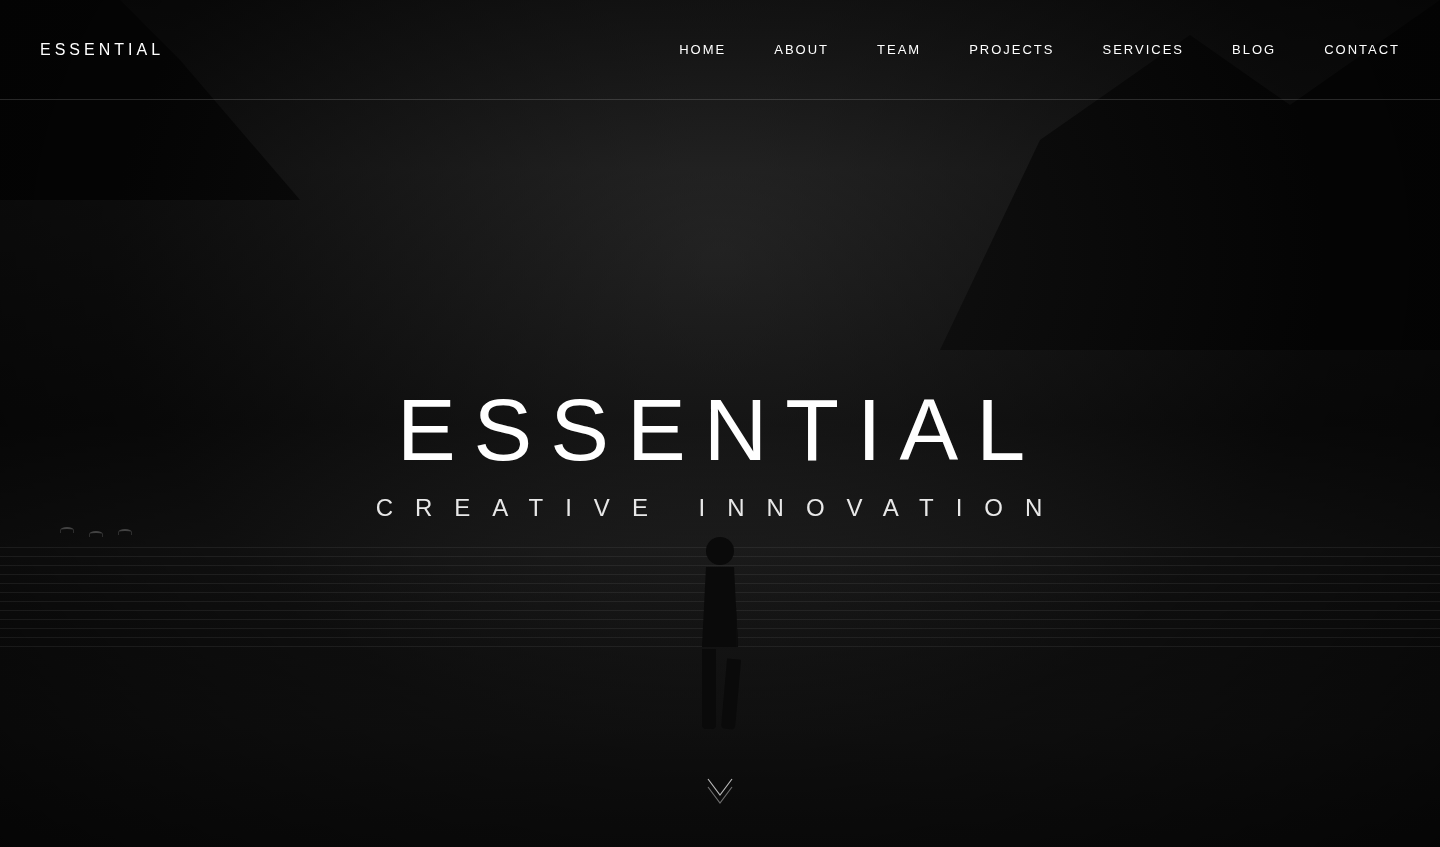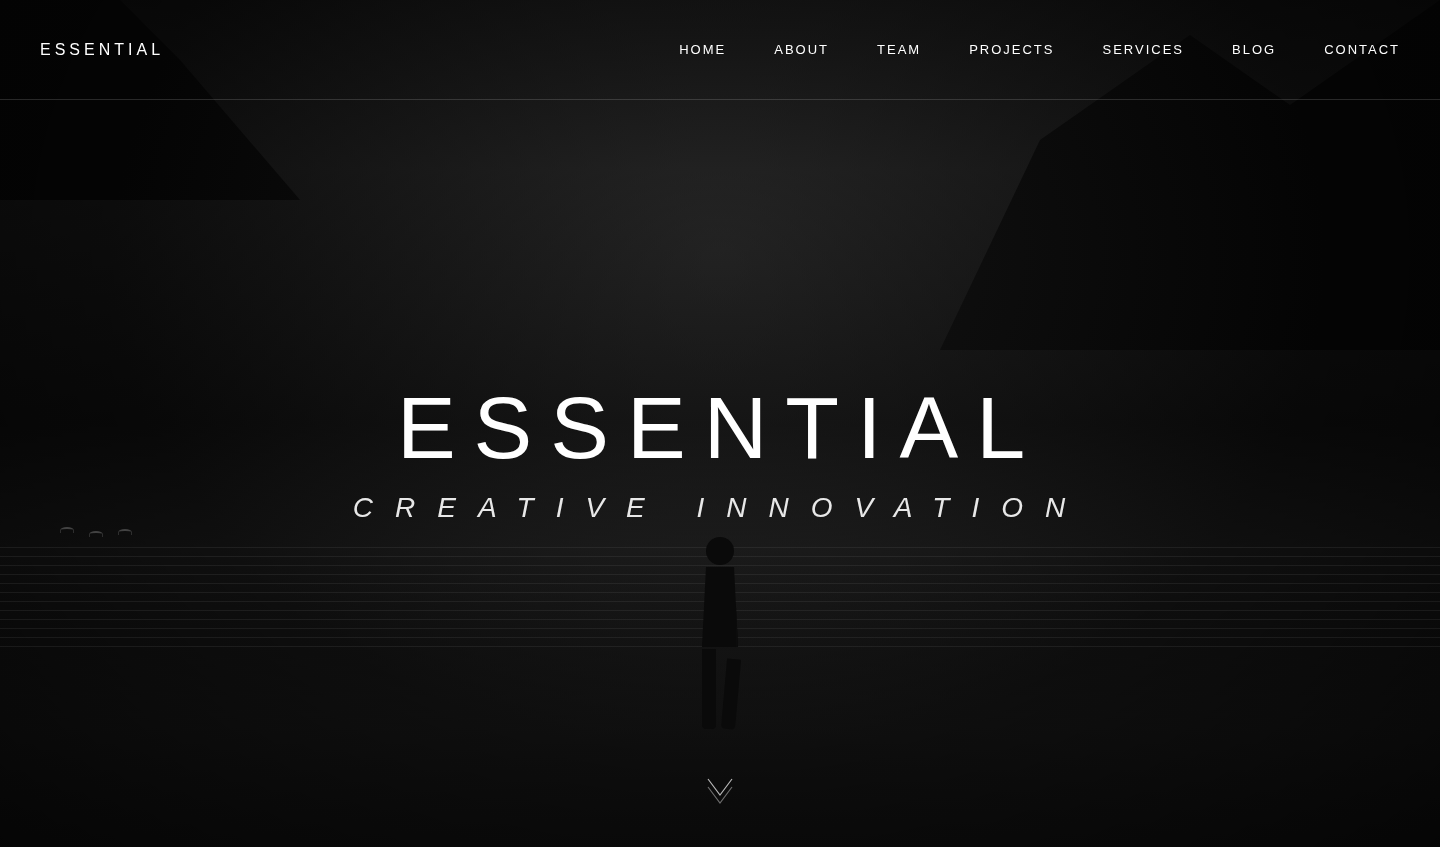--- a/index.html
+++ b/index.html
@@ -217,26 +217,25 @@
     .hero-title {
       font-size: 88px;
       font-weight: 300;
       letter-spacing: 18px;
       text-transform: uppercase;
       line-height: 1;
       margin-bottom: 20px;
     }
 
     .hero-subtitle {
-      font-size: 28px;
+      font-size: 24px;
       font-weight: 200;
       letter-spacing: 22px;
       text-transform: uppercase;
       color: rgba(255,255,255,0.9);
-      font-style: italic;
     }
 
     
     .scroll-down {
       position: absolute;
       bottom: 40px;
       left: 50%;
       transform: translateX(-50%);
       z-index: 10;
       cursor: pointer;

